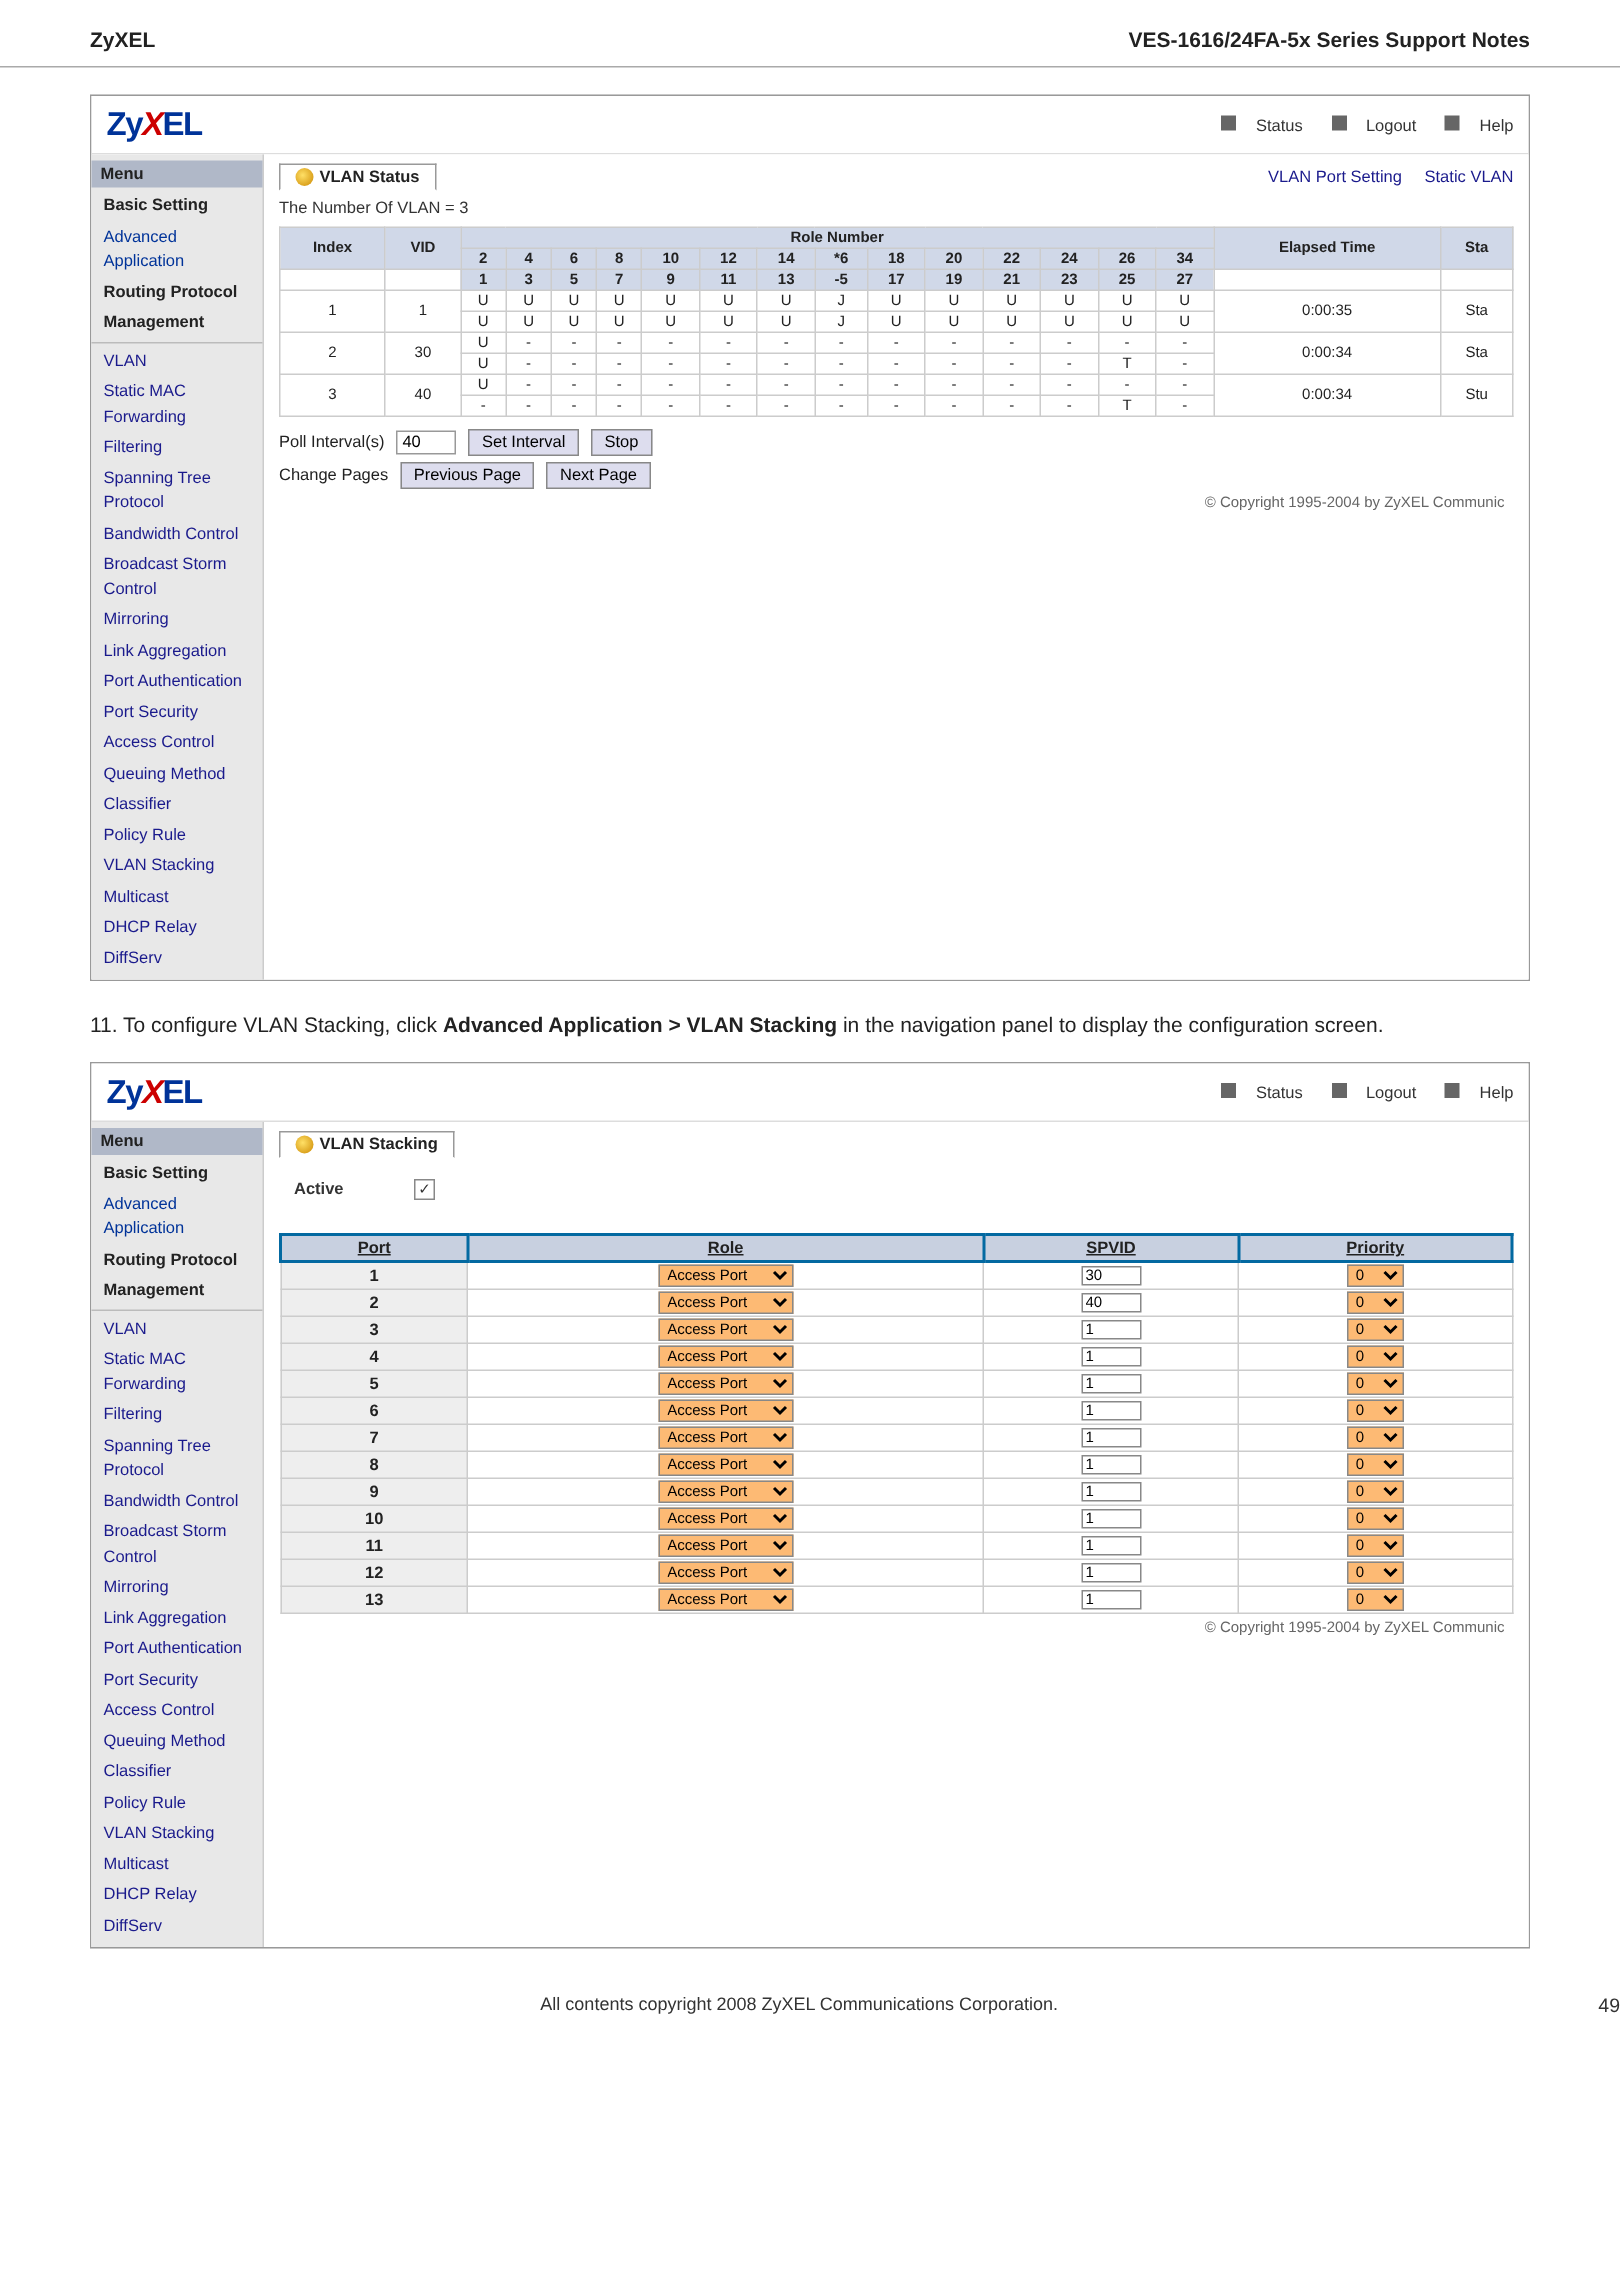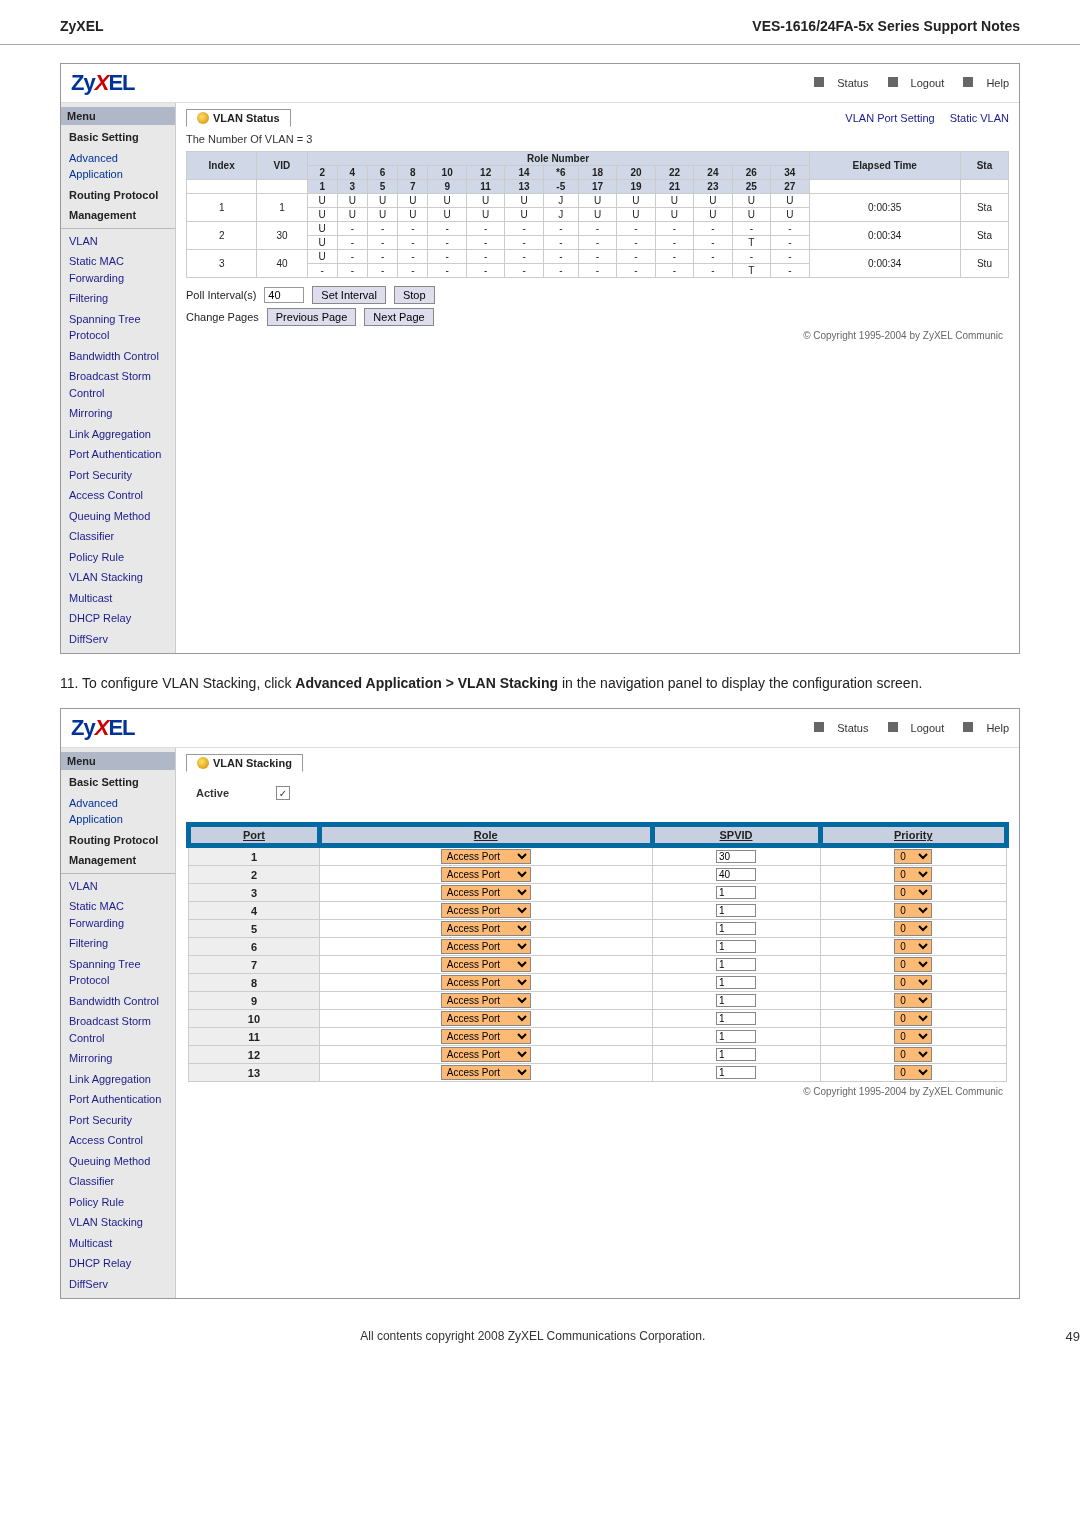--- a/index.html
+++ b/index.html
@@ -259,21 +259,21 @@
 
     
     .stacking-table {
       width: 100%;
       border-collapse: collapse;
       font-size: 11px;
       margin-top: 8px;
     }
     .stacking-table th {
       background: #c8d0e0;
-      border: 5px solid #0369a1;
+      border: 2px solid #0369a1;
       padding: 2px 6px;
       text-align: center;
       font-weight: bold;
       color: #222;
       text-decoration: underline;
     }
     .stacking-table td {
       border: 1px solid #ccc;
       padding: 1px 4px;
       background: #fff;

